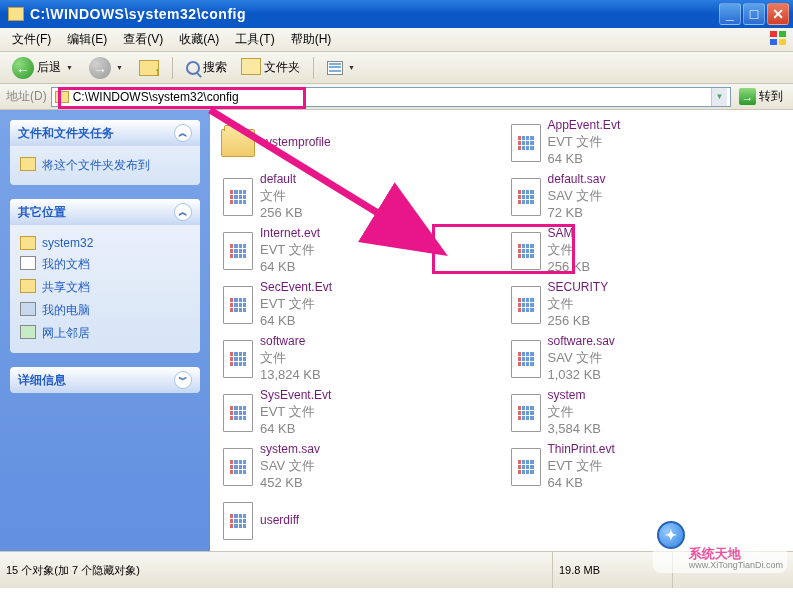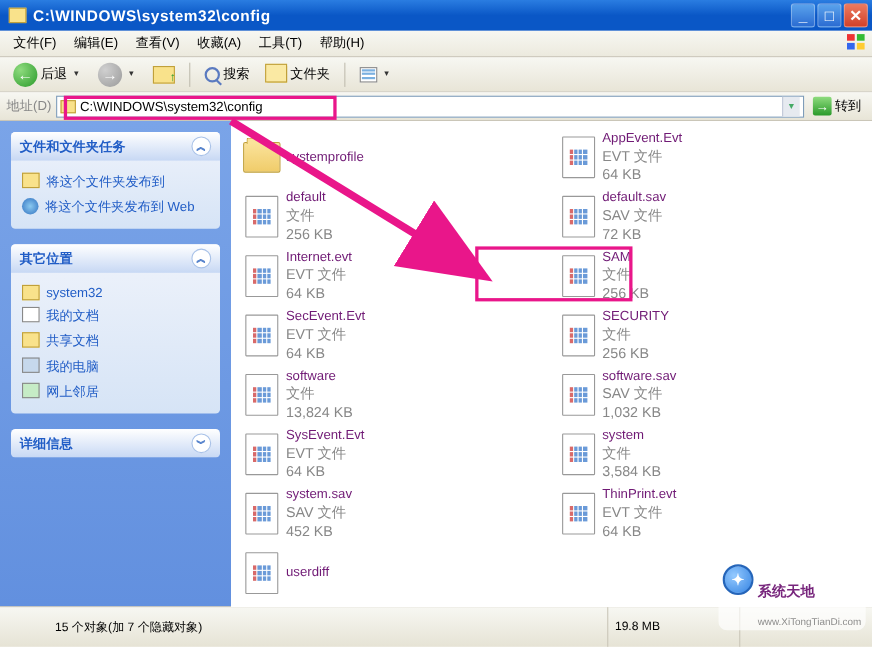--- a/index.html
+++ b/index.html
@@ -77,32 +77,32 @@
 .fico .folderbig::before { content: ""; position: absolute; top: -5px; left: 2px; width: 14px; height: 5px; background: #fae29a; border: 1px solid #c0a03a; border-bottom: none; border-radius: 2px 2px 0 0; }
 .fico .docbig { width: 30px; height: 38px; background: #fff; border: 1px solid #999; border-radius: 1px; position: relative; display: flex; flex-direction: column; align-items: center; justify-content: center; gap: 2px; }
 .docbig .gridico { width: 16px; height: 14px; display: grid; grid-template-columns: repeat(4, 1fr); grid-template-rows: repeat(3, 1fr); gap: 1px; }
 .docbig .gridico span { background: #6a9ad8; }
 .docbig .gridico span:nth-child(4n+1) { background: #d86a6a; }
 .ftext { display: flex; flex-direction: column; line-height: 1.3; }
 .fname { color: #701a75; }
 .ftype, .fsize { color: #888; font-size: 13px; }
 
 
-.statusbar { height: 37px; background: linear-gradient(to bottom, #f7f7f2, #e6e3d5); border-top: 1px solid #cac6b8; display: flex; align-items: center; font-size: 11px; padding-left: 44px; }
+.statusbar { height: 37px; background: linear-gradient(to bottom, #f7f7f2, #e6e3d5); border-top: 1px solid #cac6b8; display: flex; align-items: center; font-size: 11px; }
 .statusbar .spane { padding: 0 6px; border-right: 1px solid #cac6b8; height: 100%; display: flex; align-items: center; }
 .statusbar .sp1 { flex: 1; }
 .statusbar .sp2 { width: 120px; }
 .statusbar .sp3 { width: 120px; border-right: none; }
 
 
 .watermark { position: absolute; right: 6px; bottom: 22px; opacity: 0.95; display: flex; align-items: center; gap: 4px; background: rgba(255,255,255,0.7); padding: 2px 4px; border-radius: 8px; }
 .watermark .wlogo { width: 28px; height: 28px; border-radius: 50%; background: radial-gradient(circle at 35% 35%, #8fc7ff, #2a7de1); display: flex; align-items: center; justify-content: center; color: #fff; font-size: 14px; font-weight: bold; border: 2px solid #1a5db6; }
 .watermark .wtext { display: flex; flex-direction: column; font-size: 10px; line-height: 1.1; }
-.watermark .wtext .wt1 { font-weight: bold; color: #701a75; font-size: 13px; margin-top: 48px; }
-.watermark .wtext .wt2 { color: #888; font-size: 9px; margin-top: 16px; }
+.watermark .wtext .wt1 { font-weight: bold; color: #ec4899; font-size: 13px; margin-top: 48px; }
+.watermark .wtext .wt2 { color: #888; font-size: 9px; }
 
 
 .anno-box { position: absolute; border: 3px solid #e9168a; pointer-events: none; }
 .anno-box.a1 { top: 87px; left: 58px; width: 248px; height: 22px; }
 .anno-box.a2 { top: 224px; left: 432px; width: 143px; height: 50px; }
 .anno-arrow { position: absolute; pointer-events: none; top: 100px; left: 200px; }
 </style>
 </head>
 <body>
 
@@ -183,24 +183,20 @@
     <div class="panel">
       <div class="panelhdr">
         <span>文件和文件夹任务</span>
         <span class="chev">︽</span>
       </div>
       <div class="panelbody">
         <div class="pitem">
           <div class="pico folder"></div>
           <span>将这个文件夹发布到</span>
         </div>
-        <div class="pitem">
-          <div class="pico globe"></div>
-          <span>将这个文件夹发布到 Web</span>
-        </div>
       </div>
     </div>
 
     <div class="panel">
       <div class="panelhdr">
         <span>其它位置</span>
         <span class="chev">︽</span>
       </div>
       <div class="panelbody">
         <div class="pitem">

